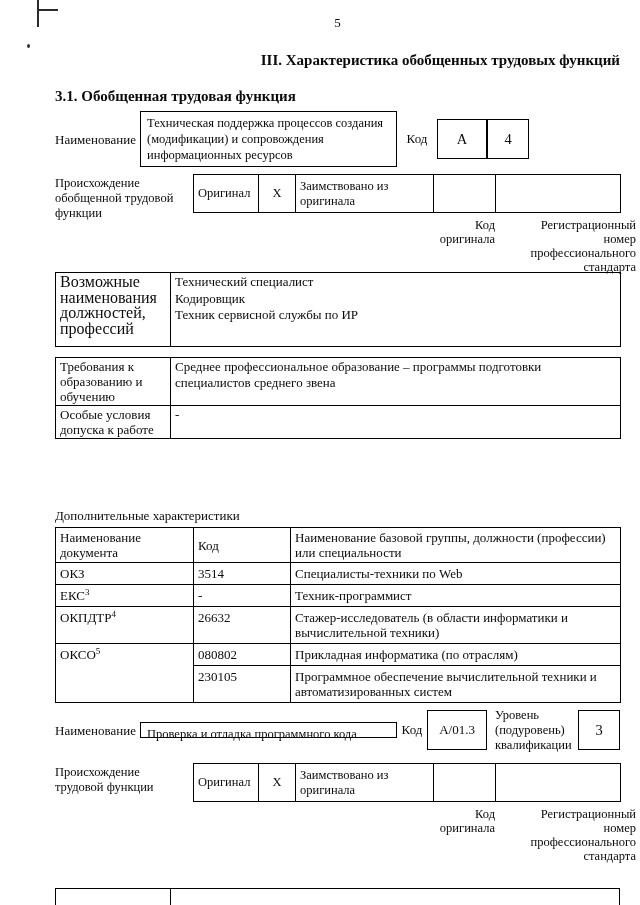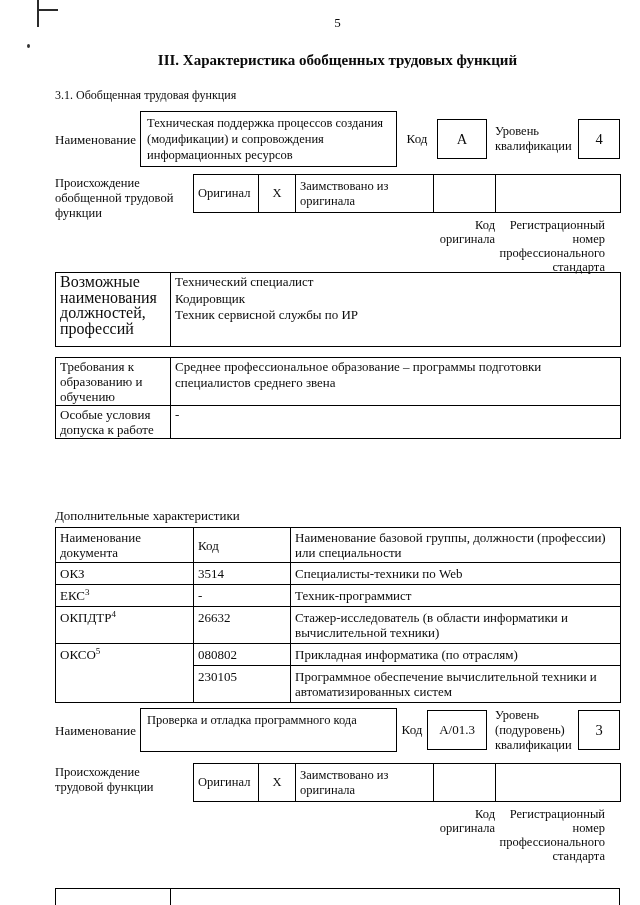--- a/index.html
+++ b/index.html
@@ -7,35 +7,35 @@
   .page{position:relative;width:640px;height:905px;background:#fff;color:#0b0b0b;
         font-family:"Liberation Serif","DejaVu Serif",serif;font-size:13px;overflow:hidden}
   .content{position:absolute;left:55px;top:0;width:565px;height:905px}
 
   
   .mark-v{position:absolute;left:37px;top:0;width:2px;height:27px;background:#2b2b2b}
   .mark-h{position:absolute;left:37px;top:9px;width:21px;height:2px;background:#2b2b2b}
   .mark-dot{position:absolute;left:27px;top:44px;width:3px;height:4px;background:#333;border-radius:50%}
 
   .page-number{position:absolute;top:15px;left:55px;width:565px;text-align:center}
-  .doc-title{position:absolute;top:52px;left:55px;width:565px;text-align:center;font-weight:bold;font-size:15px}
-
-  .h-sub{position:absolute;left:0;font-weight:normal;font-size:12px}
+  .doc-title{position:absolute;top:52px;left:55px;width:565px;text-align:right;font-weight:bold;font-size:15px}
+
+  .h-sub{position:absolute;left:0;font-weight:bold;font-size:15px}
   .h31{top:88px}
   .h311{top:684px}
   .add-heading{position:absolute;left:0;top:508px}
 
   
   .name-row{position:absolute;left:0;width:565px;display:flex;align-items:center}
   .row-gtf-name{top:110px;height:58px}
   .row-tf-name{top:706px;height:48px}
   .side-label{flex:0 0 85px;line-height:15px}
   .big-box{flex:0 0 257px;border:1px solid #000;padding:3px 6px;font-size:12.5px;line-height:16px}
   .gtf-name-box{height:56px}
-  .tf-name-box{height:44px}
+  .tf-name-box{height:16px}
   .kod-wrap{text-align:center}
   .kw-gtf{flex:0 0 40px}
   .kw-tf{flex:0 0 30px}
   .small-box{border:1px solid #000;height:40px;display:flex;align-items:center;justify-content:center}
   .code-box-gtf{flex:0 0 50px;font-size:14.5px}
   .code-box-tf{flex:0 0 60px;font-size:13px}
   .level-label{flex:0 0 91px;padding-left:8px;font-size:12.5px;line-height:15px}
   .level-box{flex:0 0 42px;font-size:14.5px}
 
   
@@ -43,21 +43,21 @@
   .row-gtf-origin{top:174px}
   .row-tf-origin{top:763px}
   .origin-label{flex:0 0 138px;padding:2px 8px 0 0;font-size:12.5px;line-height:15px}
   .origin-right{flex:0 0 427px}
   .origin-table{width:427px;border-collapse:collapse;table-layout:fixed}
   .origin-table td{border:1px solid #000;vertical-align:middle;font-size:12.5px;line-height:15px;height:38px;padding:1px 4px}
   .ot-x{text-align:center;font-size:13.5px}
   .origin-caps{position:relative;height:62px}
   .cap{position:absolute;top:5px;text-align:right;font-size:12.5px;line-height:14px}
   .cap-code{left:240px;width:62px}
-  .cap-reg{left:282px;width:130px}
+  .cap-reg{left:313px;width:130px}
 
   
   .doc-table{position:absolute;left:0;border-collapse:collapse;table-layout:fixed;width:565px}
   .doc-table td{border:1px solid #000;vertical-align:top;padding:1px 4px;font-size:13px;line-height:15.5px}
   .titles-table{top:272px}
   .titles-table td{height:74px}
   .titles-table .lab{font-size:16px;line-height:15.5px}
   .titles-table .val div{line-height:16.5px}
   .req-table{top:357px}
   .req-table .lab{font-size:13px;line-height:15px}
@@ -88,21 +88,20 @@
 
   <div class="content">
 
     <div class="h-sub h31">3.1. Обобщенная трудовая функция</div>
 
     <div class="name-row row-gtf-name">
       <div class="side-label">Наименование</div>
       <div class="big-box gtf-name-box">Техническая поддержка процессов создания (модификации) и сопровождения информационных ресурсов</div>
       <div class="kod-wrap kw-gtf">Код</div>
       <div class="small-box code-box-gtf">А</div>
-      <div class="level-label">Уровень квалификации</div>
       <div class="small-box level-box">4</div>
     </div>
 
     <div class="origin-row row-gtf-origin">
       <div class="origin-label">Происхождение обобщенной трудовой функции</div>
       <div class="origin-right">
         <table class="origin-table">
           <colgroup>
               <col style="width:65px">
               <col style="width:37px">

